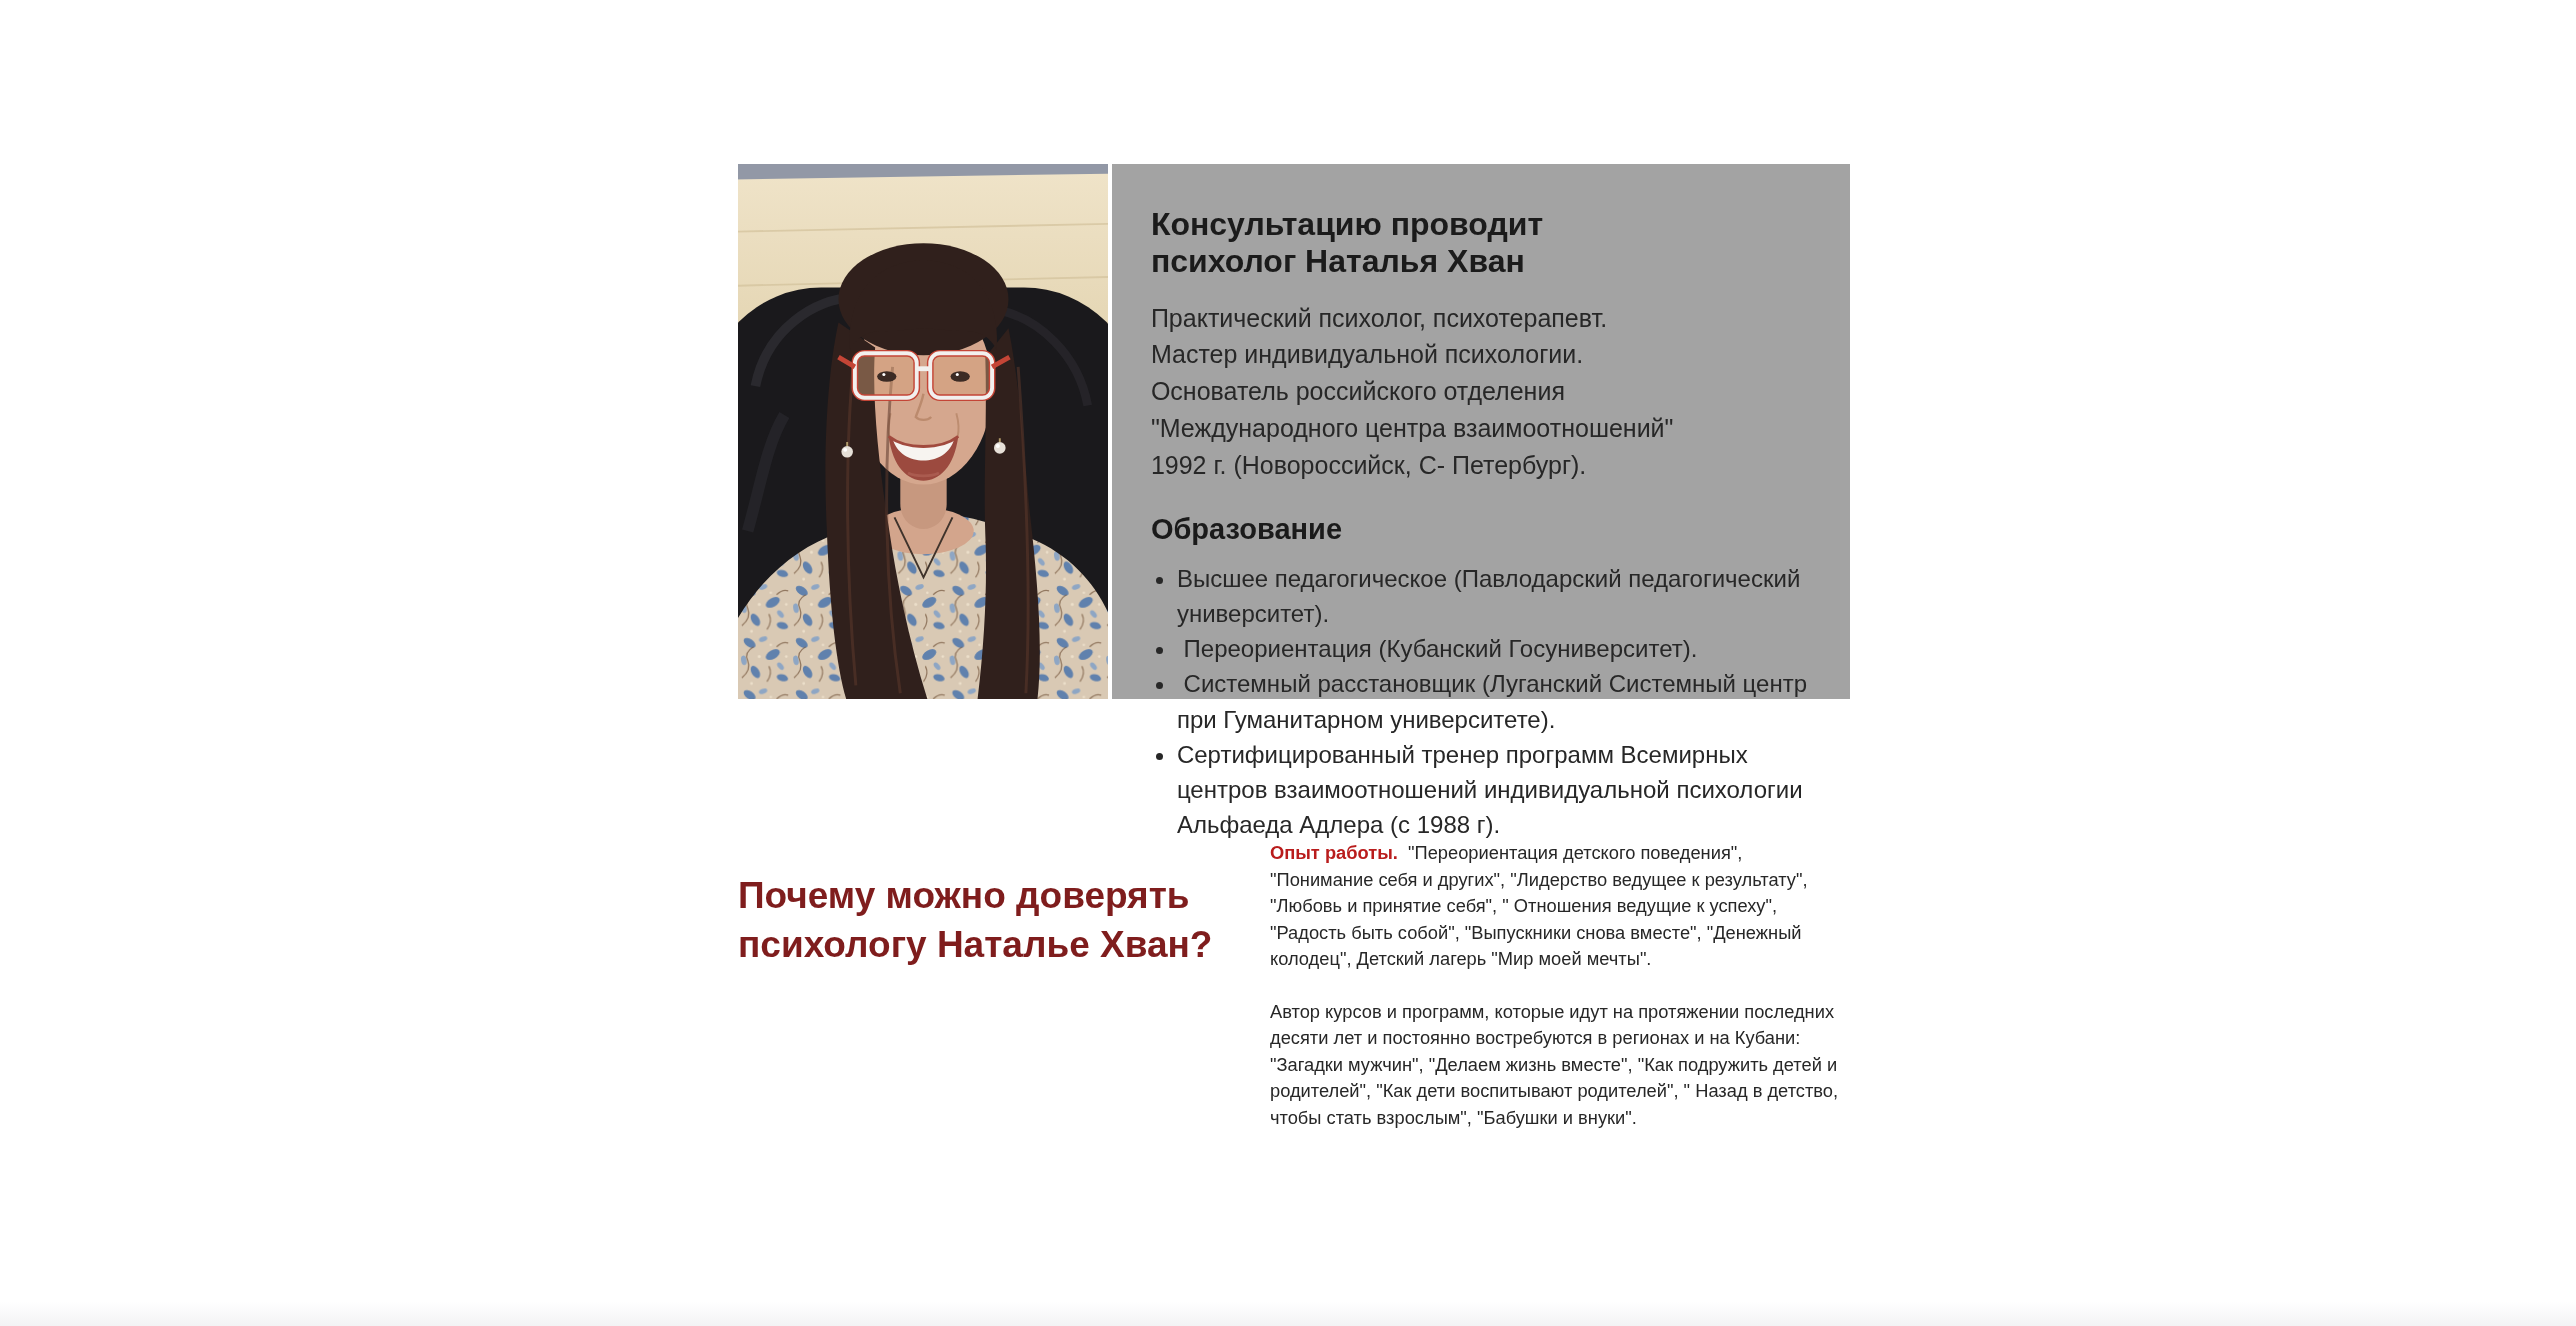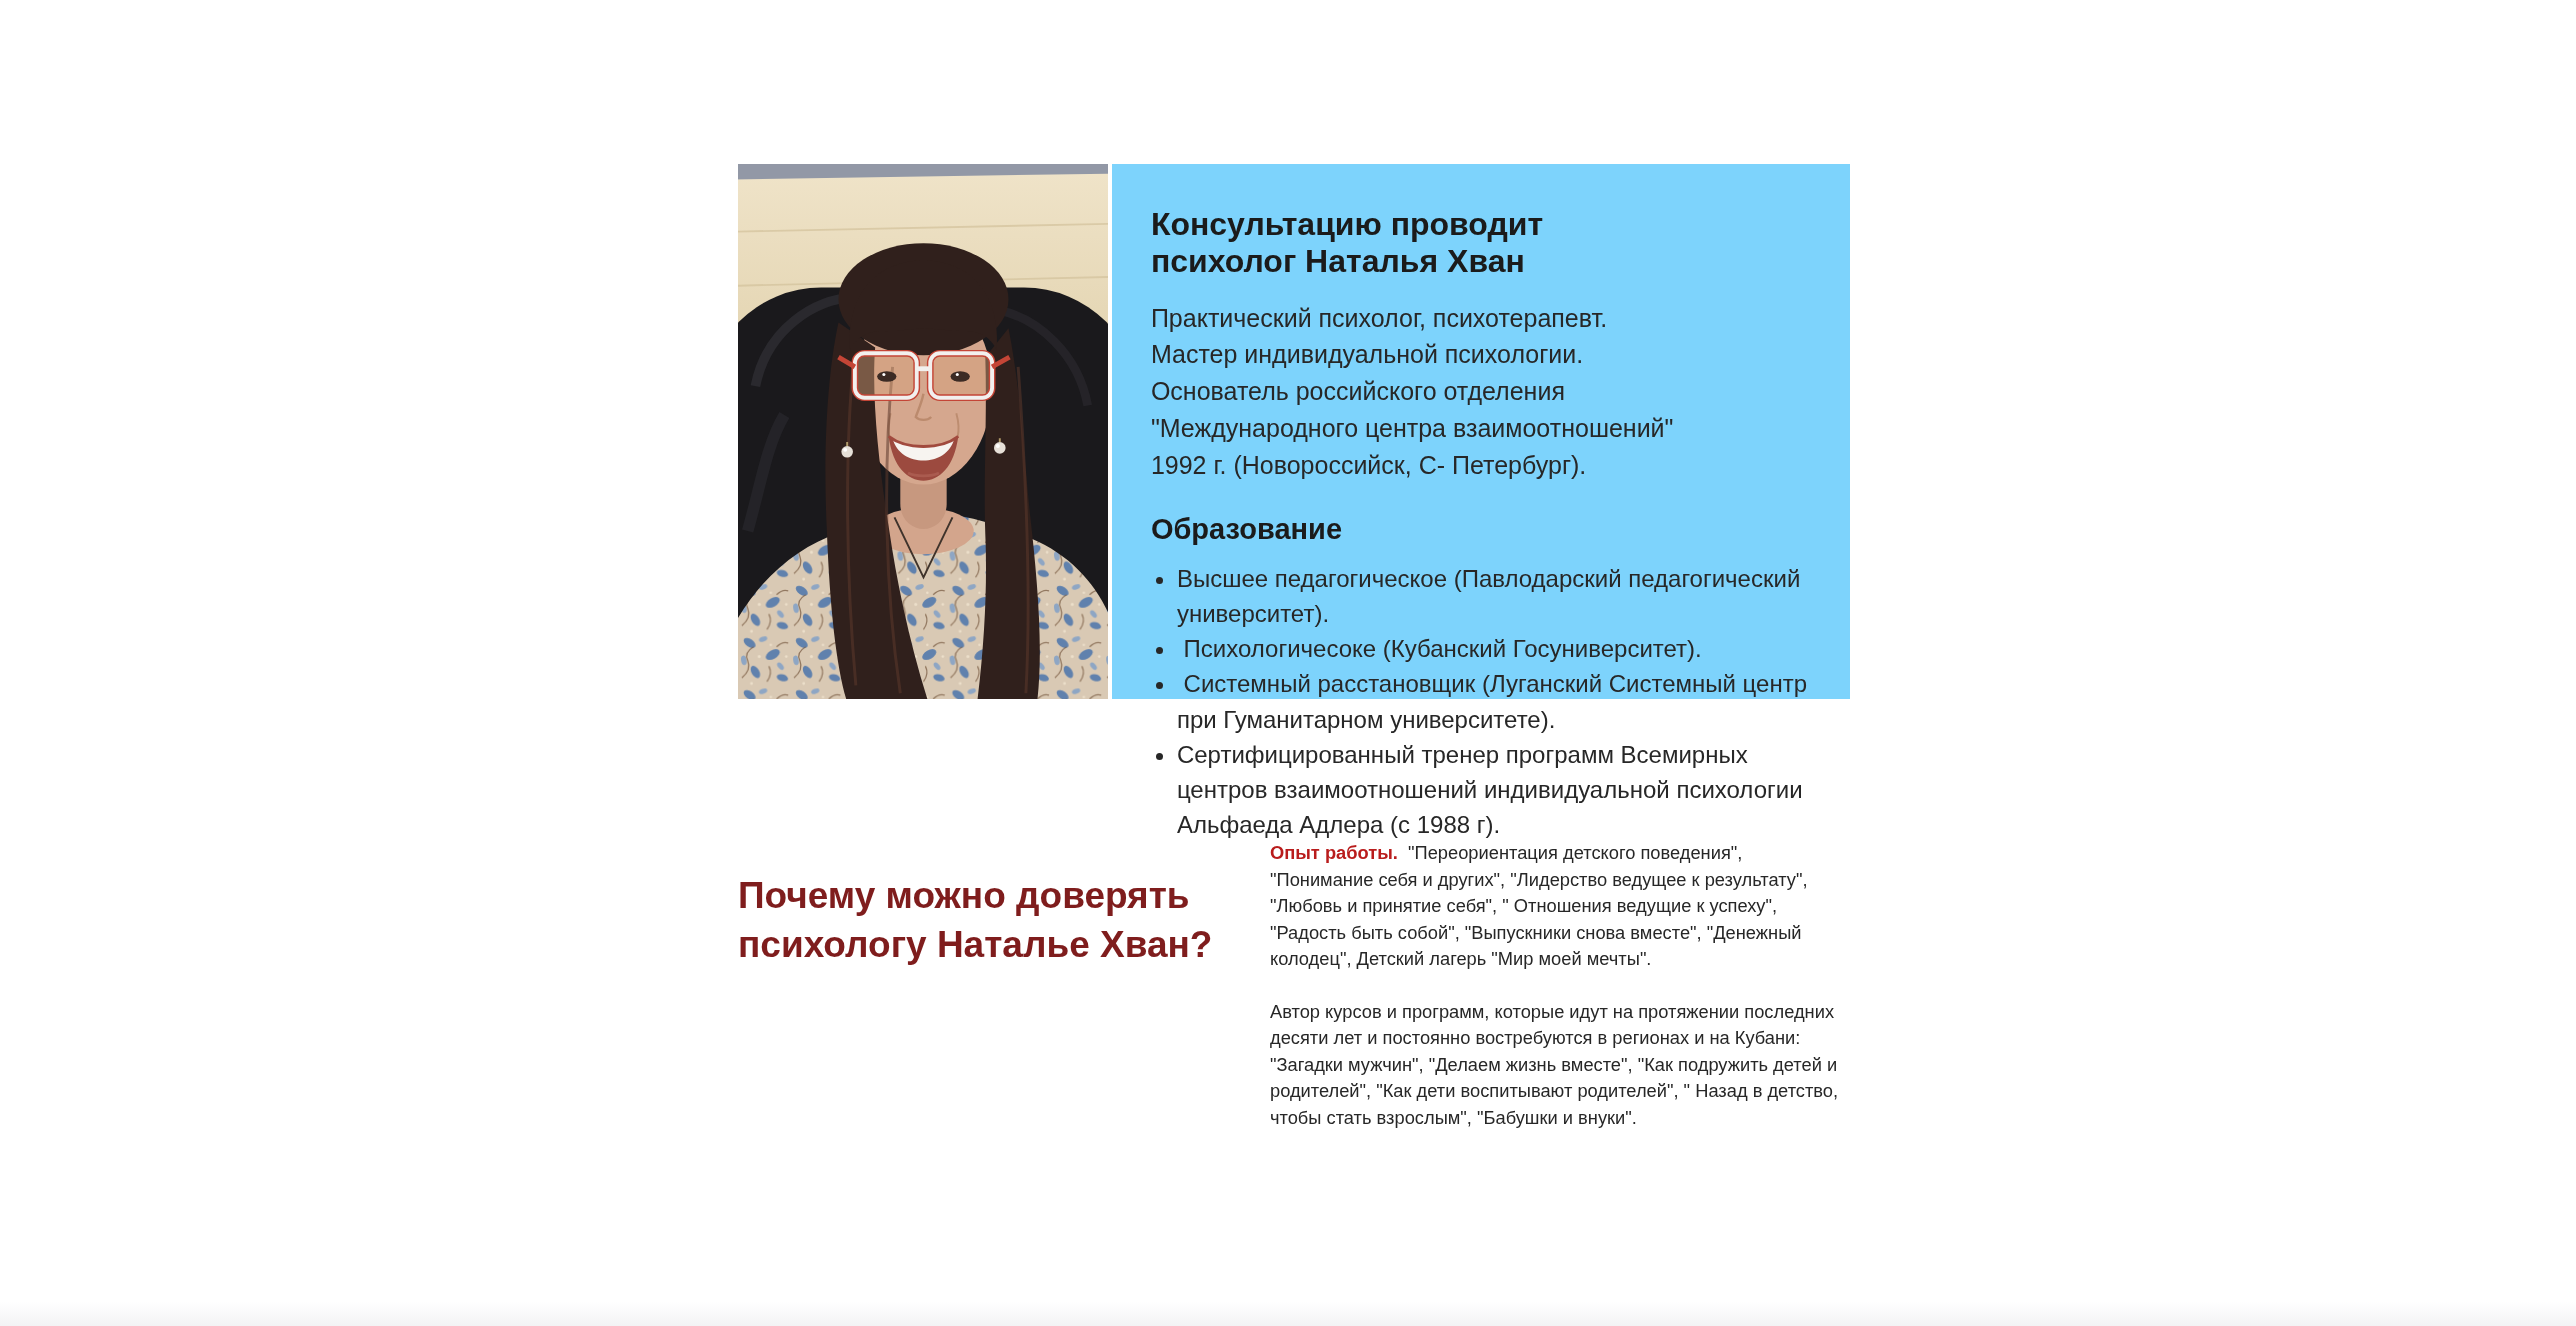--- a/index.html
+++ b/index.html
@@ -6,21 +6,21 @@
   .page{
     position:relative;width:2576px;height:1327px;overflow:hidden;
     background:#ffffff;
     font-family:"Liberation Sans","DejaVu Sans",sans-serif;
     color:#272727;
   }
   
   .hero{position:absolute;left:738px;top:164px;width:1112px;height:535px;display:flex;}
   .hero-photo{width:370px;height:535px;flex:none;display:block;}
   .hero-gap{width:3.9px;flex:none;background:#ffffff;}
-  .hero-panel{flex:1;background:#7dd3fc;box-sizing:border-box;padding:42px 39px 0 39px;}
+  .hero-panel{flex:1;background:#a3a3a3;box-sizing:border-box;padding:42px 39px 0 39px;}
   .hero-title{
     font-size:32px;font-weight:700;line-height:1.16;color:#1b1b1b;
     white-space:pre-line;margin:0;
   }
   .hero-intro{
     margin:19.3px 0 0 0;font-size:25px;line-height:1.47;color:#272727;
     white-space:pre-line;
   }
   .edu-heading{margin:29px 0 0 0;font-size:29px;font-weight:700;line-height:1.2;color:#1b1b1b;}
   .edu-list{margin:13.5px 0 0 0;padding:0 0 0 26px;font-size:24px;line-height:1.47;color:#272727;}
@@ -161,21 +161,21 @@
       <h1 class="hero-title">Консультацию проводит
 психолог Наталья Хван</h1>
       <p class="hero-intro">Практический психолог, психотерапевт.
 Мастер индивидуальной психологии.
 Основатель российского отделения
 "Международного центра взаимоотношений"
  1992 г. (Новороссийск, С- Петербург).</p>
       <h2 class="edu-heading">Образование</h2>
       <ul class="edu-list">
         <li>Высшее педагогическое (Павлодарский педагогический университет).</li>
-        <li> Психологичесоке (Кубанский Госуниверситет).</li>
+        <li> Переориентация (Кубанский Госуниверситет).</li>
         <li> Системный расстановщик (Луганский Системный центр при Гуманитарном университете).</li>
         <li>Сертифицированный тренер программ Всемирных центров взаимоотношений индивидуальной психологии Альфаеда Адлера (с 1988 г).</li>
       </ul>
     </div>
   </div>
 
   <h2 class="trust-heading">Почему можно доверять
 психологу Наталье Хван?</h2>
 
   <div class="trust-col">

